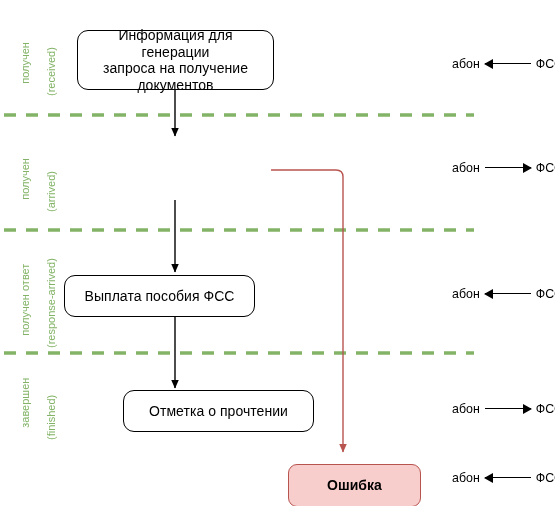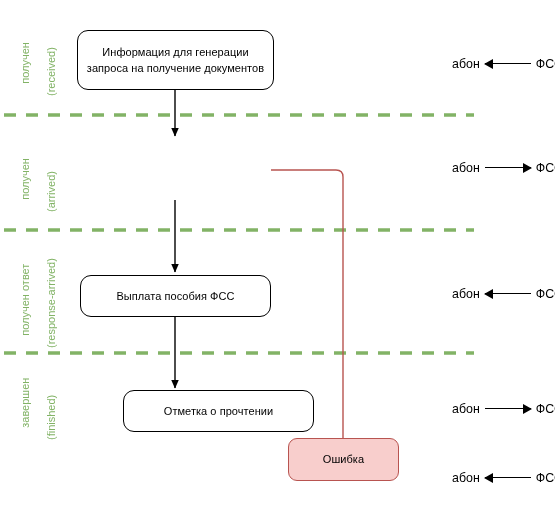--- a/index.html
+++ b/index.html
@@ -29,21 +29,21 @@
     position: absolute;
     box-sizing: border-box;
     border: 1.4px solid #000000;
     border-radius: 11px;
     background: #ffffff;
     display: flex;
     align-items: center;
     justify-content: center;
     text-align: center;
     color: #000000;
-    font-size: 11px;
+    font-size: 14px;
     line-height: 16.5px;
     letter-spacing: 0.05px;
     padding: 2px 6px;
   }
   .node.error {
     border: 1.4px solid #b85450;
     background: #f8cecc;
     border-radius: 9px;
   }
   .node-text {
@@ -159,29 +159,29 @@
     <span>завершен</span>
     <span class="l2">(finished)</span>
   </div>
 
   <div class="node" style="left:77px; top:30px; width:197px; height:60px;">
     <span class="node-text">Информация для генерации
 запроса на получение документов</span>
   </div>
 
 
-  <div class="node" style="left:80px; top:275px; width:191px; height:42px;">
+  <div class="node" style="left:64px; top:275px; width:191px; height:42px;">
     <span class="node-text">Выплата пособия ФСС</span>
   </div>
 
   <div class="node" style="left:79px; top:390px; width:191px; height:42px;margin-left:44px;">
     <span class="node-text">Отметка о прочтении</span>
   </div>
 
-  <div class="node error" style="left:288px; top:438px; width:111px; height:43px;">
+  <div class="node error" style="left:288px; top:464px; width:133px; height:43px;font-weight:bold;">
     <span class="node-text">Ошибка</span>
   </div>
 
   <div class="actor-row" style="left:452px; top:57px;">
     <span class="actor-name">абон</span>
     <span class="actor-arrow to-left">
       <span class="shaft"></span>
         <span class="head"></span>
     </span>
     <span class="actor-name">ФСС</span>

